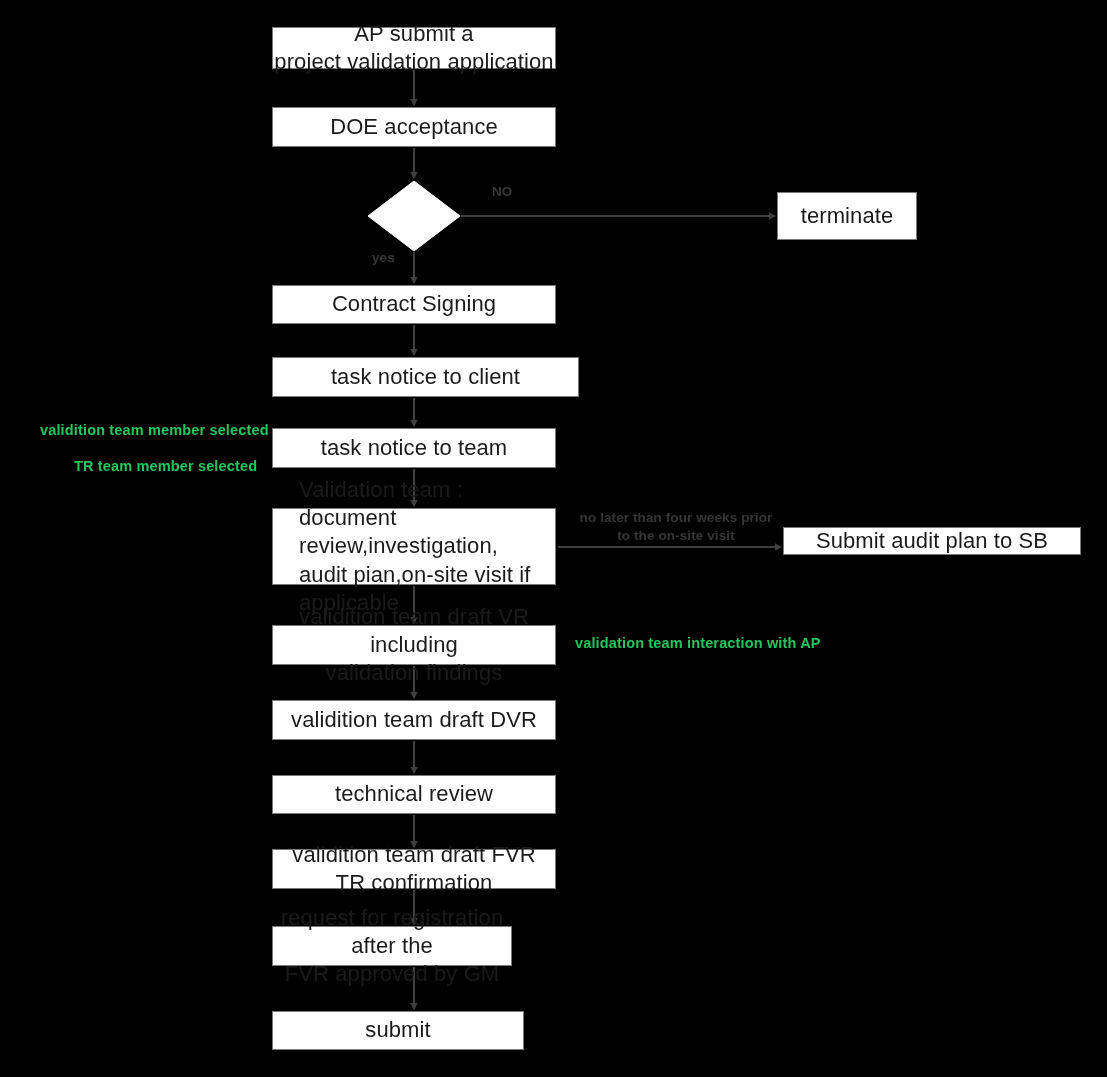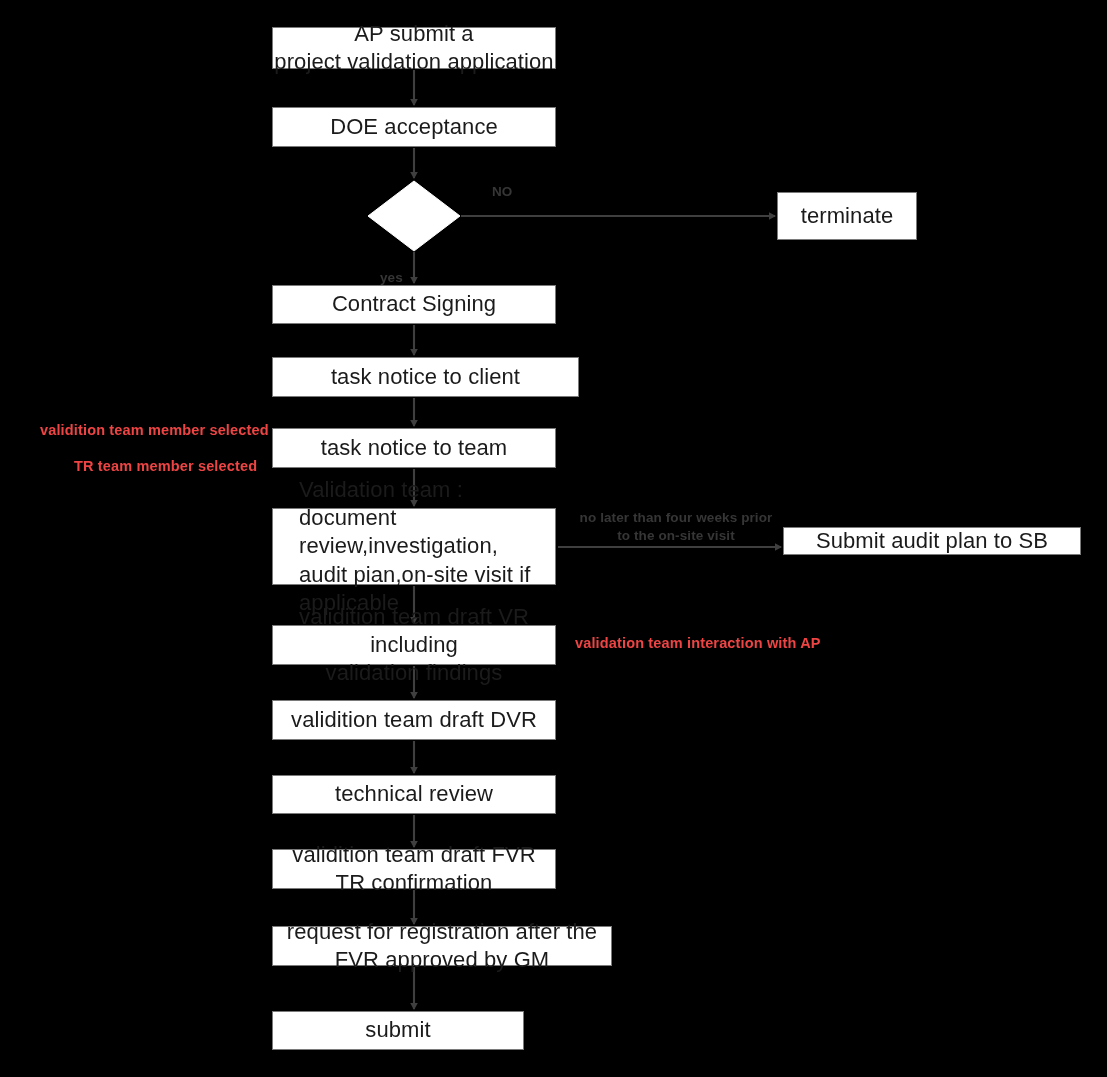--- a/index.html
+++ b/index.html
@@ -50,21 +50,21 @@
     position: absolute;
     color: #363636;
     font-size: 13.5px;
     font-weight: 700;
     line-height: 1.35;
     white-space: pre-line;
     letter-spacing: 0.1px;
   }
   .side-note {
     position: absolute;
-    color: #ef4444;
+    color: #22c55e;
     font-size: 14.5px;
     font-weight: 700;
     letter-spacing: 0.15px;
     white-space: pre;
   }
   svg.wires {
     position: absolute;
     left: 0; top: 0;
     width: 1107px;
     height: 1077px;
@@ -128,28 +128,28 @@
   <div class="node" style="left:272px;top:625px;width:284px;height:40px;">validition team draft VR including
 validation findings</div>
 
   <div class="node" style="left:272px;top:700px;width:284px;height:40px;">validition team draft DVR</div>
 
   <div class="node" style="left:272px;top:775px;width:284px;height:39px;">technical review</div>
 
   <div class="node" style="left:272px;top:849px;width:284px;height:40px;">validition team draft FVR
 TR confirmation</div>
 
-  <div class="node" style="left:272px;top:926px;width:340px;height:40px;">request for registration after the
+  <div class="node" style="left:272px;top:926px;width:240px;height:40px;">request for registration after the
 FVR approved by GM</div>
 
   <div class="node" style="left:272px;top:1011px;width:252px;height:39px;">submit</div>
 
   <div class="edge-label" style="left:492px;top:183px;">NO</div>
 
-  <div class="edge-label" style="left:380px;top:249px;margin-top:20px;">yes</div>
+  <div class="edge-label" style="left:372px;top:249px;">yes</div>
 
   <div class="edge-label" style="left:578px;top:509px;width:196px;text-align:center;">no later than four weeks prior
 to  the on-site visit</div>
 
   <div class="side-note" style="left:40px;top:422px;">validition team member selected</div>
 
   <div class="side-note" style="left:74px;top:458px;">TR team member selected</div>
 
   <div class="side-note" style="left:575px;top:635px;">validation team interaction with AP</div>
 

